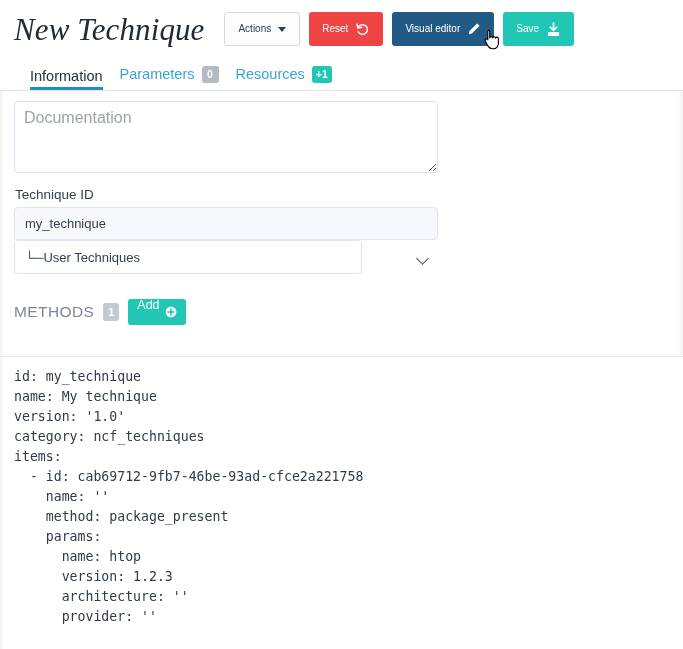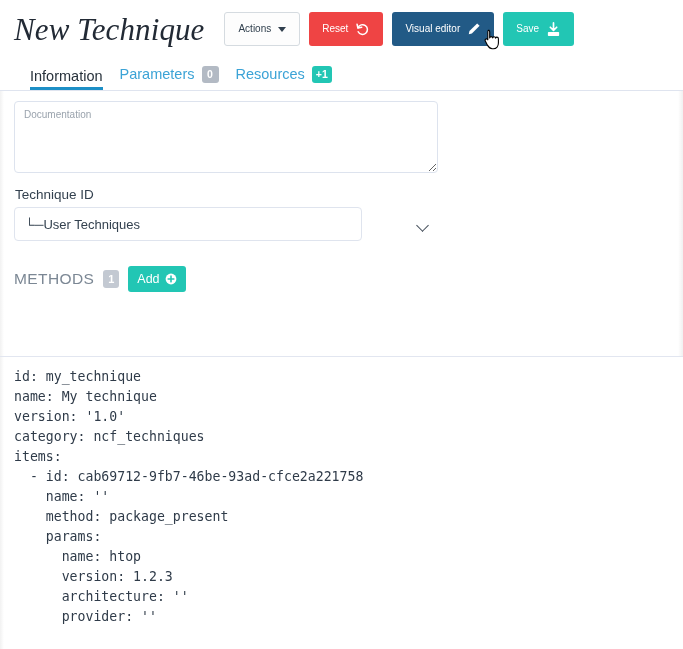--- a/index.html
+++ b/index.html
@@ -152,21 +152,21 @@
     display: block;
   }
   #documentation-textarea {
     width: 424px;
     height: 72px;
     box-sizing: border-box;
     border: 1px solid #dde3ee;
     border-radius: 4px;
     background: #ffffff;
     font-family: "Liberation Sans", sans-serif;
-    font-size: 10px;
+    font-size: 16px;
     color: #33414f;
     padding: 7px 9px;
     resize: vertical;
     outline: none;
     display: block;
   }
   #documentation-textarea::placeholder { color: #9aa3ad; }
 
   #technique-id-input {
     width: 424px;
@@ -240,21 +240,20 @@
   }
   #add-method-button {
     background: #22c6b4;
     color: #ffffff;
     border: 0;
     border-radius: 3px;
     height: 26px;
     padding: 0 9px;
     font-size: 12.5px;
     display: inline-flex;
-    align-items: center;
     gap: 5px;
     cursor: pointer;
     font-family: "Liberation Sans", sans-serif;
     line-height: 1;
   }
 
   
   #yaml-panel {
     position: relative;
     border-top: 1px solid #e2e6f0;
@@ -353,20 +352,21 @@
     <span class="badge badge-teal">+1</span>
   </div>
 
 </div>
 
 <div id="form-panel">
 
   <textarea id="documentation-textarea" placeholder="Documentation" style=""></textarea>
 
   <label class="field-label" style="margin-top:14px;">Technique ID</label>
+  <input id="technique-id-input" type="text" value="my_technique" style="">
 
   <div class="select-wrap">
     <select id="category-select">
       <option>└─User Techniques</option>
     </select>
     <span class="select-chevron"></span>
   </div>
 
   <div id="methods-bar" style="margin-top:25px;">
     <h2 id="methods-title">METHODS</h2>

